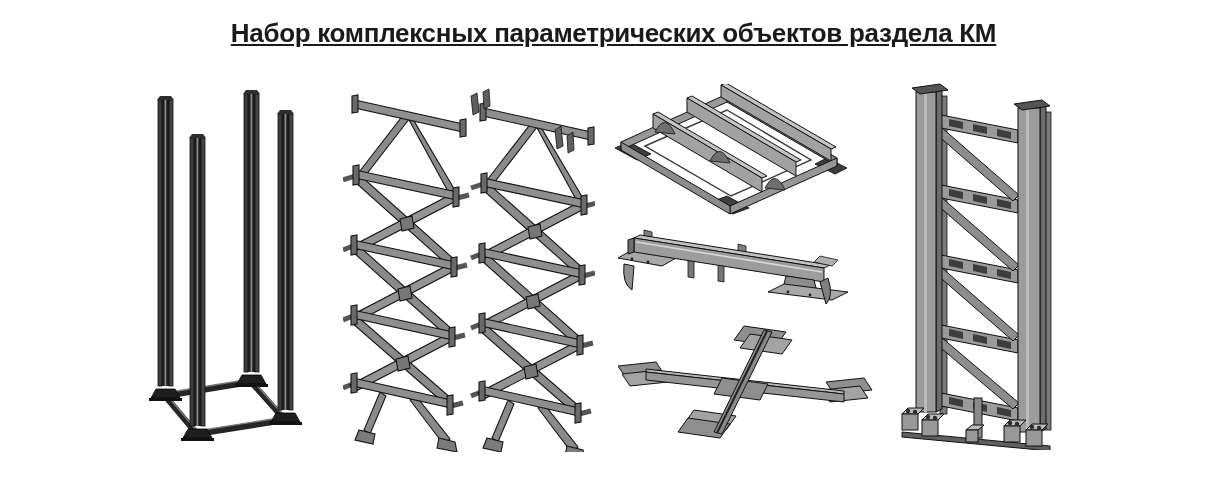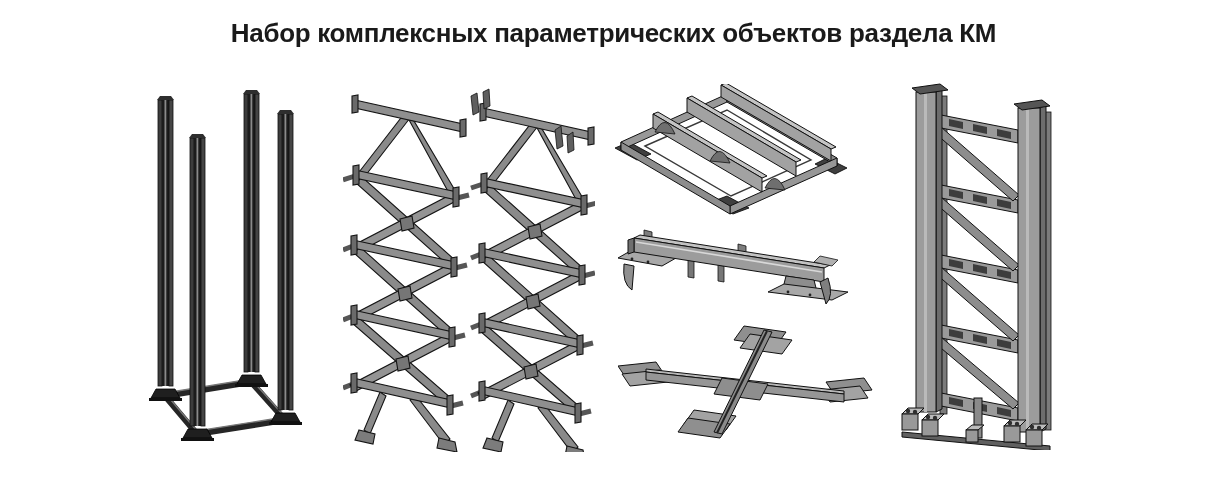--- a/index.html
+++ b/index.html
@@ -10,20 +10,21 @@
     font-family:"Liberation Sans", sans-serif;
     color:#111;
     overflow:hidden;
   }
   .page-title{
     position:absolute;left:0;top:18px;width:100%;
     text-align:center;
     font-size:26px;font-weight:bold;color:#1a1a1a;
     letter-spacing:-0.3px;
     margin:0;
+    text-decoration:underline;
   }
   figure{margin:0;padding:0;position:absolute;}
   figure svg{display:block;}
   #fig-support-posts{left:128px;top:84px;}
   #fig-vertical-braces{left:343px;top:82px;}
   #fig-traverse-frame{left:615px;top:84px;}
   #fig-traverse-beam{left:618px;top:212px;}
   #fig-horizontal-braces{left:618px;top:322px;}
   #fig-flat-supports{left:900px;top:80px;}
 </style>

